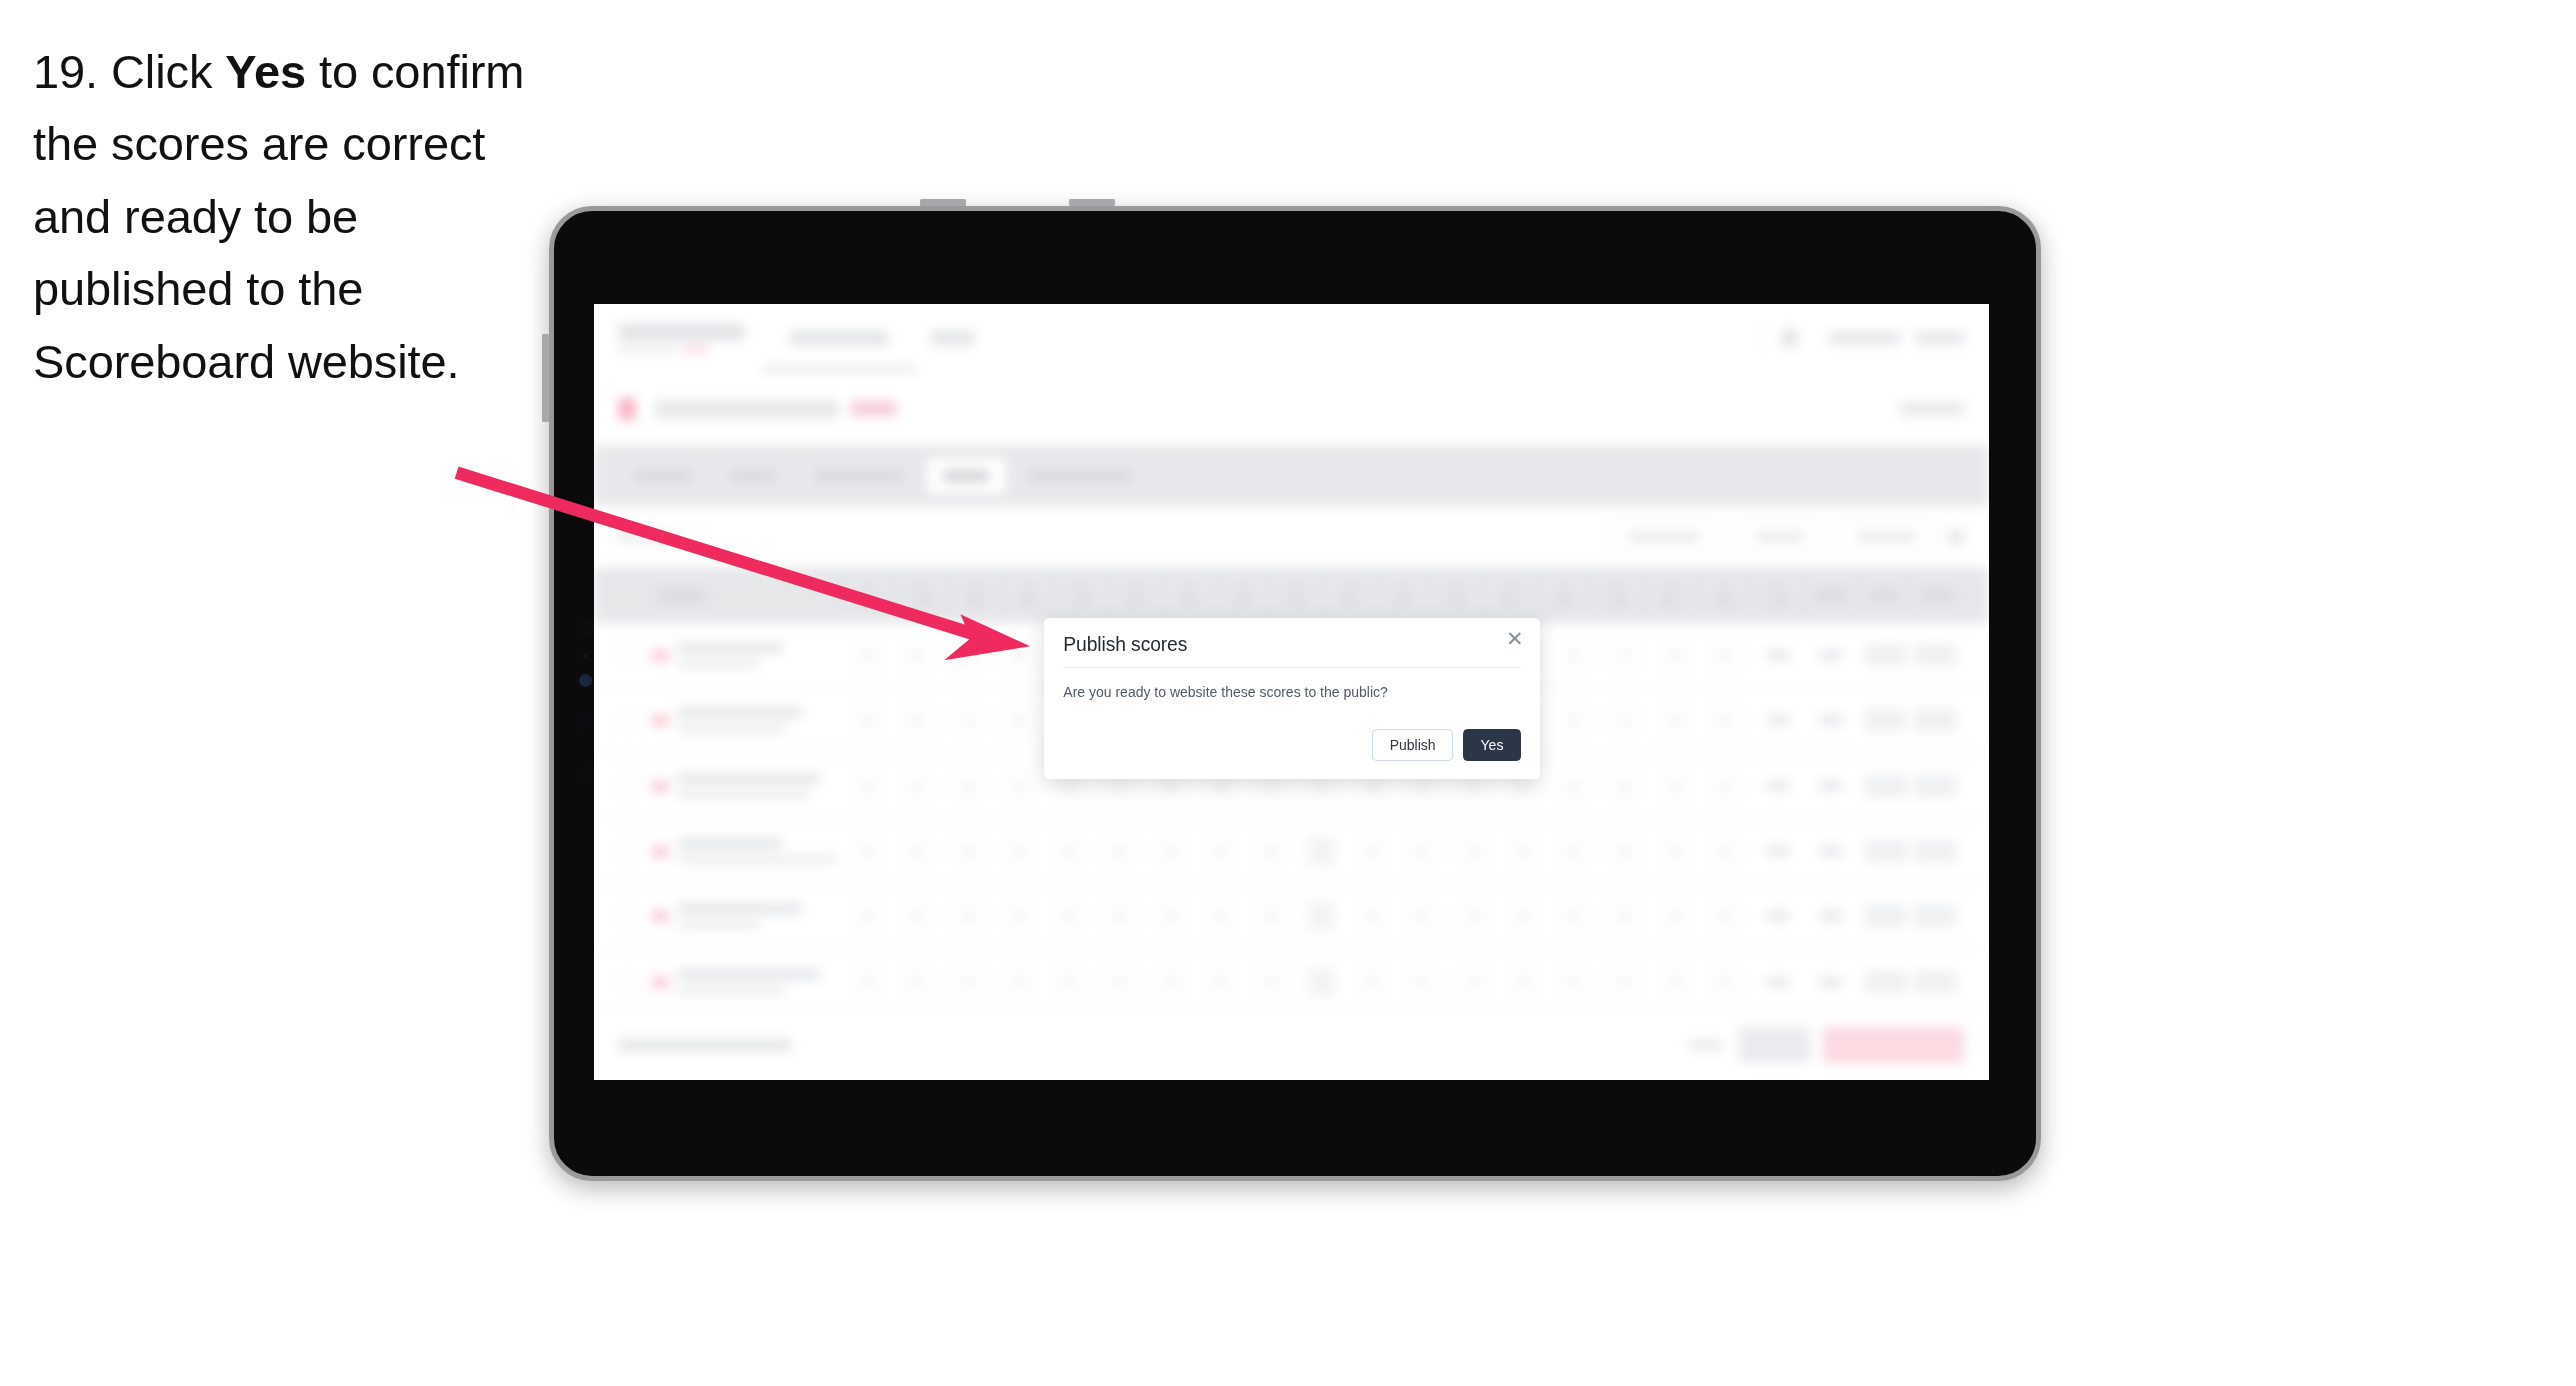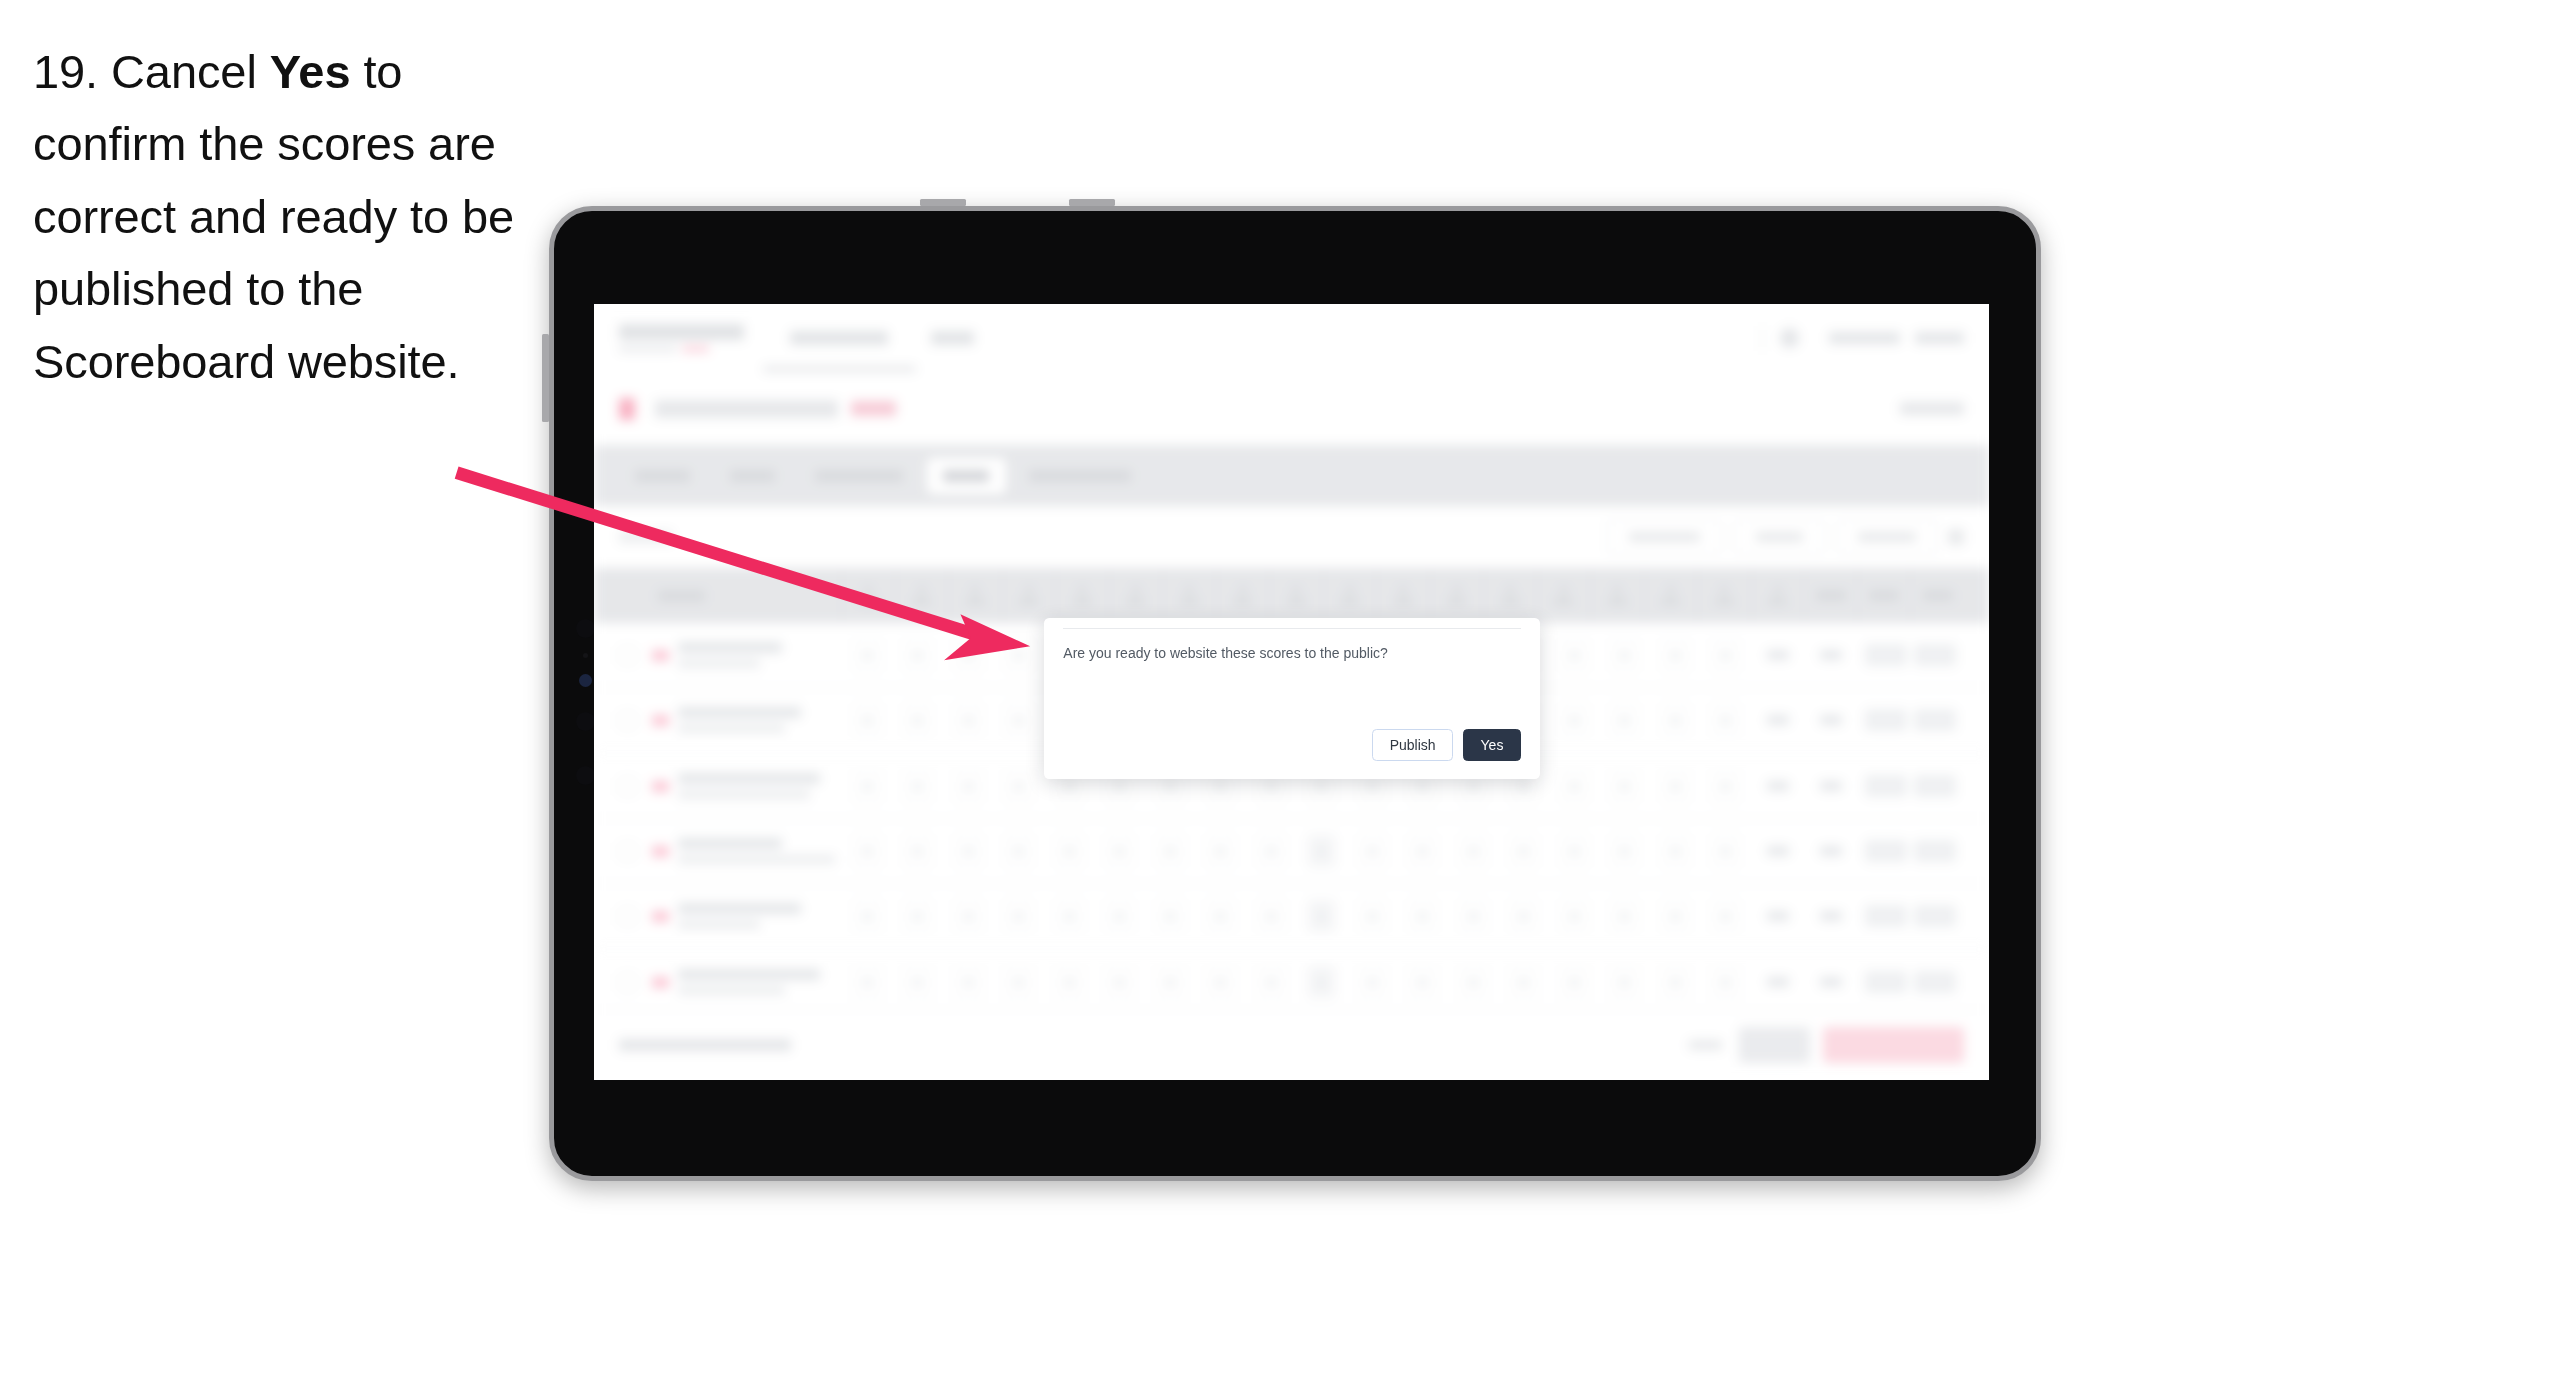--- a/index.html
+++ b/index.html
@@ -304,21 +304,21 @@
     width: 2576px; height: 1386px;
     pointer-events: none;
     z-index: 50;
   }
 </style>
 </head>
 <body>
 
 <div id="instruction">
   <span>19.</span>
-  <span>Cancel</span>
+  <span>Click</span>
   <span class="bold">Yes</span>
   <span>to confirm the scores are correct and ready to be published to the Scoreboard website.</span>
 </div>
 
 <div id="tablet">
   <div id="tablet-frame"></div>
 
   <div class="hw-btn hw-top-1"></div>
   <div class="hw-btn hw-top-2"></div>
   <div class="hw-btn hw-left-1"></div>
@@ -1255,20 +1255,24 @@
         <div class="bb-status"></div>
         <div class="bb-spacer"></div>
         <div class="bb-link"></div>
         <div class="bb-btn-grey"></div>
         <div class="bb-btn-pink"></div>
       </div>
 
     </div>
 
     <div id="modal">
+      <div class="modal-head">
+        <div class="modal-title">Publish scores</div>
+        <div class="modal-close">✕</div>
+      </div>
       <div class="modal-rule"></div>
       <div class="modal-body">Are you ready to website these scores to the public?</div>
       <div class="modal-footer">
         <div class="btn btn-cancel">Publish</div>
         <div class="btn btn-yes">Yes</div>
       </div>
     </div>
 
   </div>
 </div>

